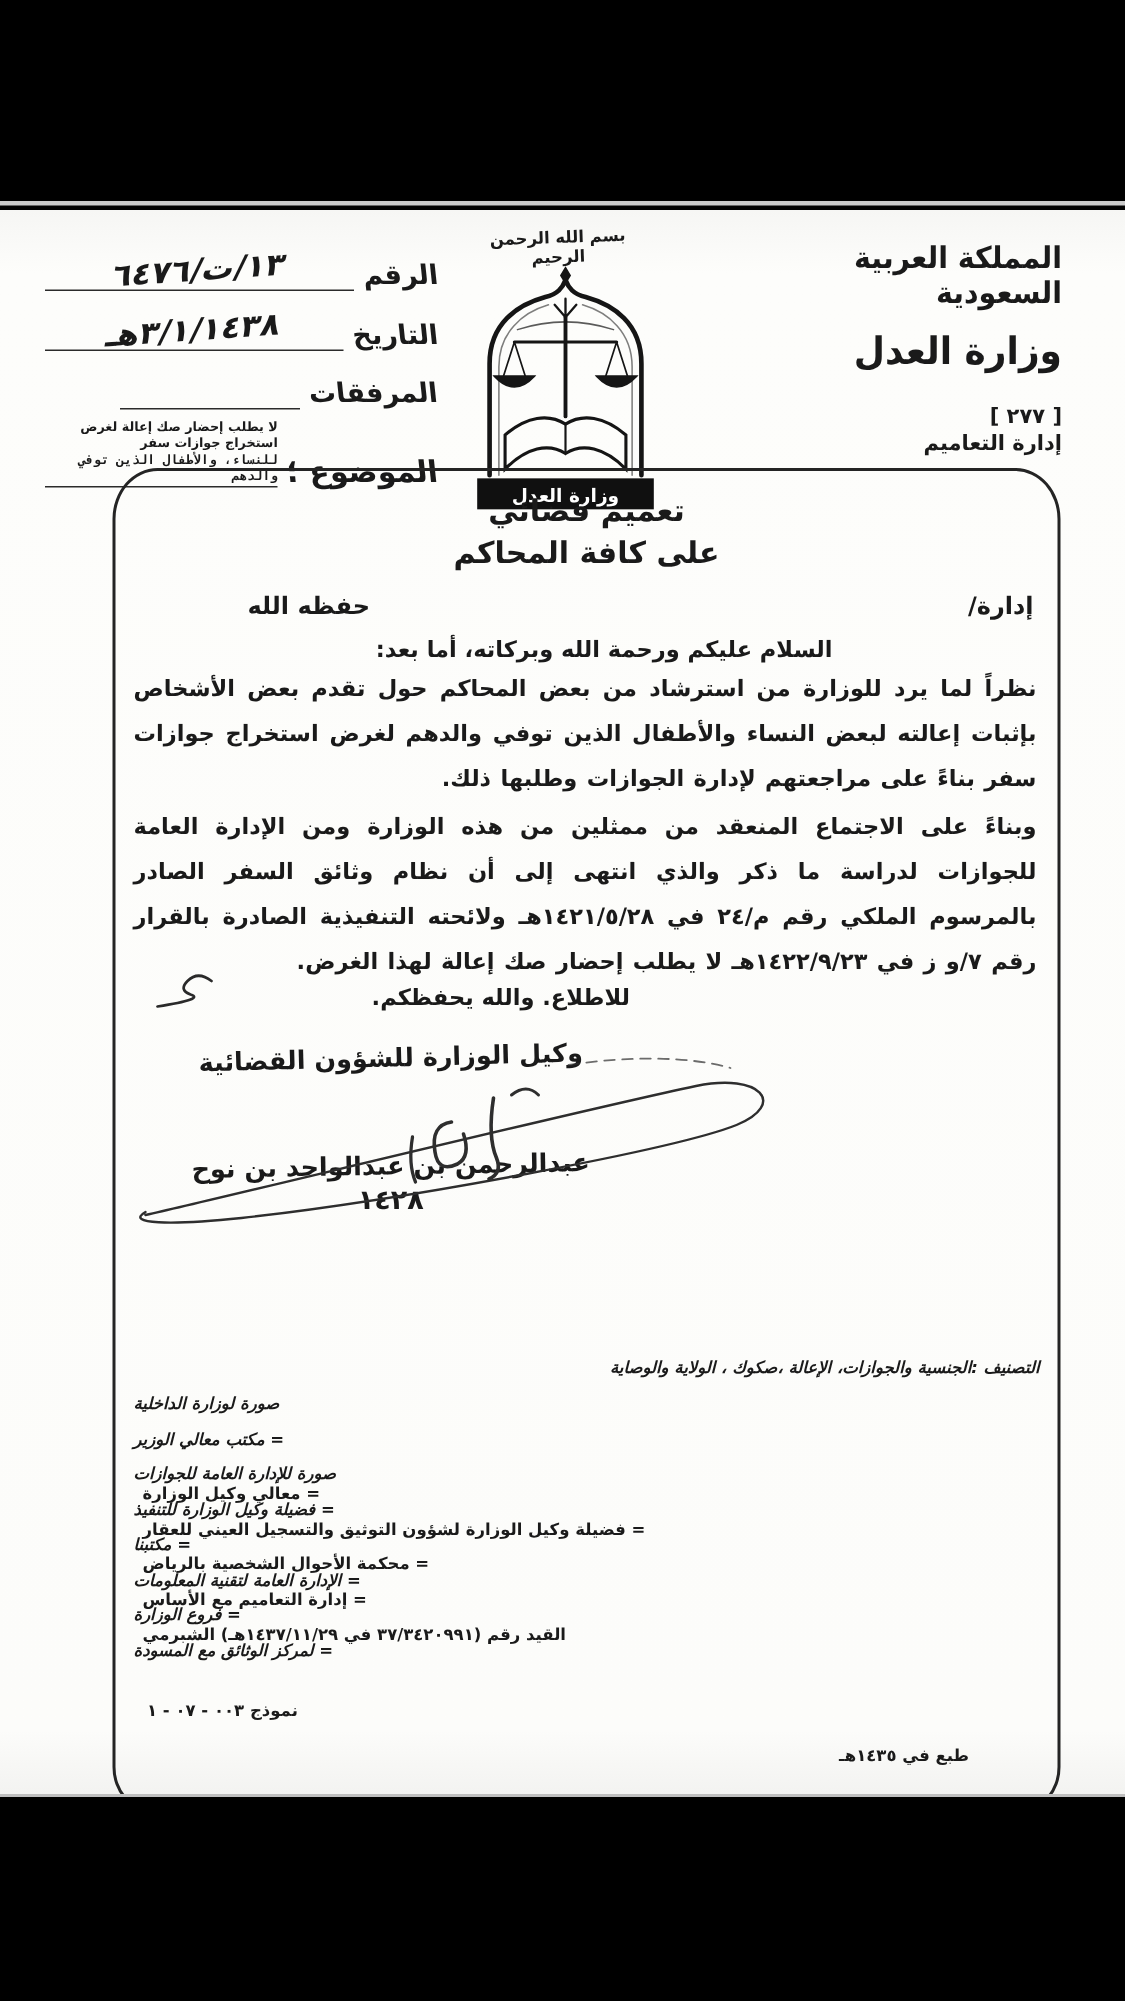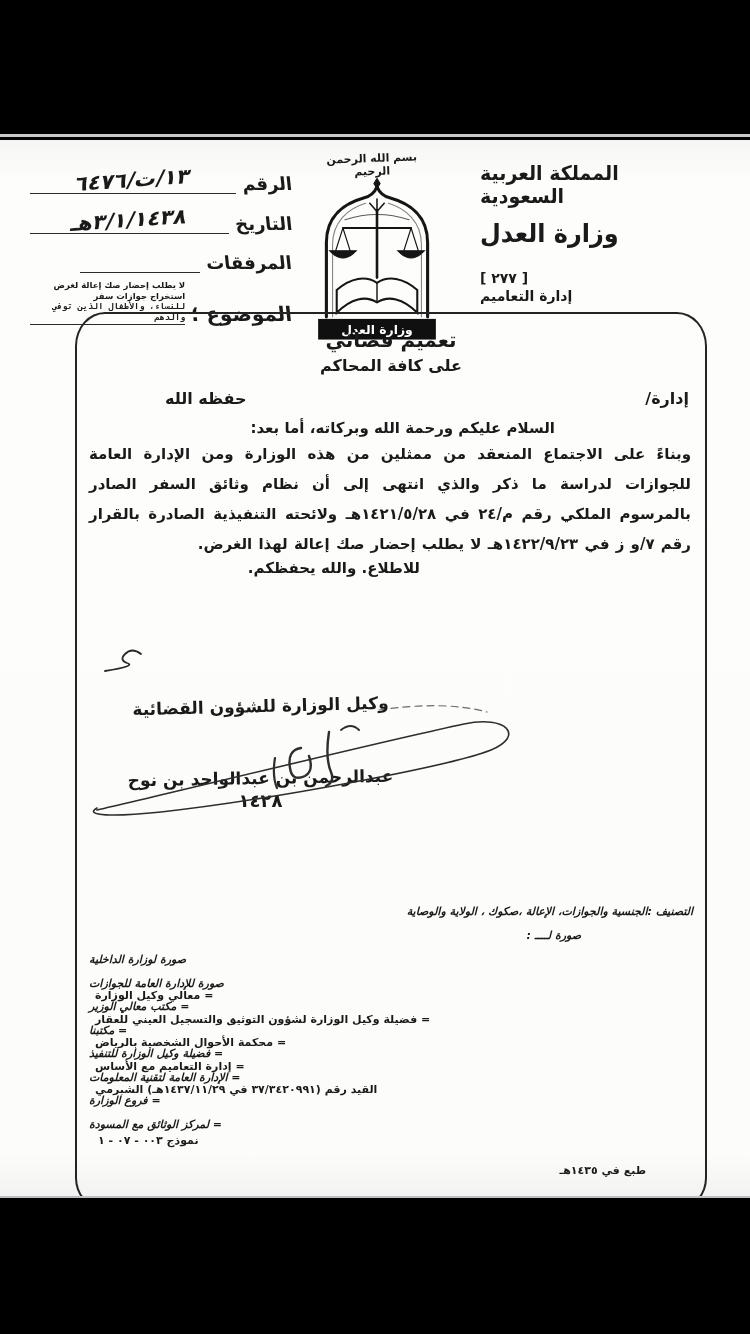--- a/index.html
+++ b/index.html
@@ -7,21 +7,21 @@
   body { font-family:"DejaVu Sans", sans-serif; }
   .screen{ position:relative; width:750px; height:1334px; background:#000; overflow:hidden; margin:0 auto; }
   .bar{ position:absolute; left:0; width:750px; background:#000; }
   .bar.top{ top:0; height:137px; border-bottom:3px solid #c9c9c9; }
   .bar.bottom{ top:1196px; height:138px; border-top:2px solid #bfbfbf; }
   .paper{ position:absolute; top:140px; left:0; width:750px; height:1056px;
           background:linear-gradient(180deg,#f6f6f4 0%, #fdfdfb 4%, #fcfcfa 96%, #f3f3f1 100%);
           color:#1a1a1a; direction:rtl; }
 
   
-  .hdr-right{ position:absolute; top:22px; right:42px; width:228px; text-align:left; }
+  .hdr-right{ position:absolute; top:22px; right:42px; width:228px; text-align:right; }
   .kingdom{ font-size:19px; font-weight:bold; letter-spacing:.5px; transform:scaleY(1.05); }
   .ministry{ font-size:24px; font-weight:bold; margin-top:14px; transform:scaleY(1.05); }
   .bracket-num{ font-size:14px; font-weight:bold; margin-top:22px; }
   .dept{ font-size:14px; font-weight:bold; margin-top:2px; }
 
   .basmala{ position:absolute; top:12px; right:318px; width:120px; text-align:center;
             font-size:11px; font-weight:bold; transform:rotate(-2deg); }
   .emblem{ position:absolute; top:36px; right:310px; }
 
   .hdr-left{ position:absolute; top:28px; left:30px; width:262px; }
@@ -30,21 +30,21 @@
   .f-val{ flex:1; border-bottom:1.5px solid #2b2b2b; text-align:center; padding-bottom:1px; }
   .hw{ display:inline-block; font-size:21px; font-weight:bold; transform:skewX(-14deg) rotate(-4deg); white-space:nowrap; }
   .f-line{ flex:1; border-bottom:1.5px solid #2b2b2b; height:14px; max-width:120px; }
   .subject-box{ flex:1; font-size:8.5px; font-weight:bold; line-height:11px; text-align:right; padding-bottom:1px; }
   .subject-l2{ border-bottom:1px solid #2b2b2b; display:inline-block;font-family:Liberation Mono, monospace; }
 
   
   .main-box{ position:absolute; top:172px; left:50%; transform:translateX(-50%); width:632px; height:896px;
              border:2px solid #242424; border-radius:30px 30px 26px 26px / 34px 34px 30px 30px;margin-left:16px; }
   .t1{ text-align:center; font-size:20px; font-weight:bold; margin-top:14px; }
-  .t2{ text-align:center; font-size:16px; font-weight:bold; margin-top:4px; }
+  .t2{ text-align:center; font-size:20px; font-weight:bold; margin-top:4px; }
   .salutation{ position:relative; margin-top:14px; padding:0 16px; font-size:16px; font-weight:bold; height:24px; }
   .sal-right{ position:absolute; right:16px; top:0; }
   .sal-left{ position:absolute; left:88px; top:0; }
   .greeting{ font-size:15px; font-weight:bold; text-align:right; margin:6px 150px 0 0; white-space:nowrap; }
   .para{ font-size:15px; font-weight:600; line-height:30px; text-align:justify; margin:2px 14px 0 12px;
          text-align-last:right; word-spacing:1px; }
   .lead{ font-weight:bold; }
   .closing-note{ font-size:15px; font-weight:bold; margin:0 285px 0 0; white-space:nowrap; }
   .closing-salam{ font-size:15px; font-weight:bold; width:fit-content; margin:2px auto 0; transform:translateX(55px); white-space:nowrap; }
   .initials-svg{ position:absolute; top:332px; left:24px; }
@@ -129,20 +129,21 @@
       <div class="t1">تعميم قضائي</div>
       <div class="t2">على كافة المحاكم</div>
 
       <div class="salutation">
         <span class="sal-right">إدارة/</span>
         <span class="sal-left">حفظه الله</span>
       </div>
 
       <div class="greeting">السلام عليكم ورحمة الله وبركاته، أما بعد:</div>
 
+      <p class="para"><span class="lead">نظراً</span><span> لما يرد للوزارة من استرشاد من بعض المحاكم حول تقدم بعض الأشخاص بإثبات إعالته لبعض النساء والأطفال الذين توفي والدهم لغرض استخراج جوازات سفر بناءً على مراجعتهم لإدارة الجوازات وطلبها ذلك.</span></p>
 
       <p class="para"><span class="lead">وبناءً</span><span> على الاجتماع المنعقد من ممثلين من هذه الوزارة ومن الإدارة العامة للجوازات لدراسة ما ذكر والذي انتهى إلى أن نظام وثائق السفر الصادر بالمرسوم الملكي رقم م/٢٤ في ١٤٢١/٥/٢٨هـ ولائحته التنفيذية الصادرة بالقرار رقم ٧/و ز في ١٤٢٢/٩/٢٣هـ لا يطلب إحضار صك إعالة لهذا الغرض.</span></p>
 
       <div class="closing-note">للاطلاع. والله يحفظكم.</div>
 
       <svg class="initials-svg" width="44" height="30" viewBox="0 0 44 30">
         <path d="M40,8 q-9,-7 -16,0 q-6,6 2,9 q10,3 -22,8" fill="none" stroke="#2a2a2a" stroke-width="1.8" stroke-linecap="round"></path>
       </svg>
 
       <div class="sig-block">
@@ -156,27 +157,26 @@
           <path d="M300,10 C340,4 380,4 408,12" stroke-width="1.2" stroke-dasharray="7 5" opacity=".7"></path>
           <path d="M250,32 q-4,26 2,40 q4,10 -5,14" stroke-width="2.4"></path>
           <path d="M222,48 q-14,2 -11,20 q2,14 15,8 q9,-5 4,-20" stroke-width="2.4"></path>
           <path d="M196,58 q-3,18 2,30" stroke-width="2.2"></path>
           <path d="M262,30 q10,-8 18,0" stroke-width="2"></path>
         </g>
       </svg>
 
       <div class="dist-right">
         <div class="dist-class">التصنيف :الجنسية والجوازات، الإعالة ،صكوك ، الولاية والوصاية</div>
-        <div class="dist-copy">صورة لــــ :</div>
         <ul class="dist-list-r">
           <li>صورة لوزارة الداخلية</li>
+          <li>= مكتب معالي الوزير</li>
           <li>صورة للإدارة العامة للجوازات</li>
-          <li>= مكتب معالي الوزير</li>
+          <li>= فضيلة وكيل الوزارة للتنفيذ</li>
           <li>= مكتبنا</li>
-          <li>= فضيلة وكيل الوزارة للتنفيذ</li>
           <li>= الإدارة العامة لتقنية المعلومات</li>
           <li>= فروع الوزارة</li>
           <li>= لمركز الوثائق مع المسودة</li>
         </ul>
       </div>
       <div class="dist-left">
         <ul class="dist-list-l">
           <li>= معالي وكيل الوزارة</li>
           <li>= فضيلة وكيل الوزارة لشؤون التوثيق والتسجيل العيني للعقار</li>
           <li>= محكمة الأحوال الشخصية بالرياض</li>

